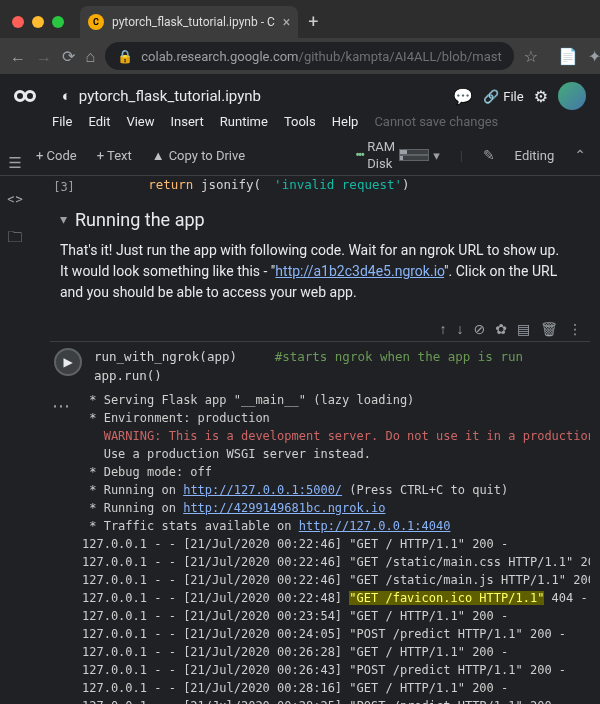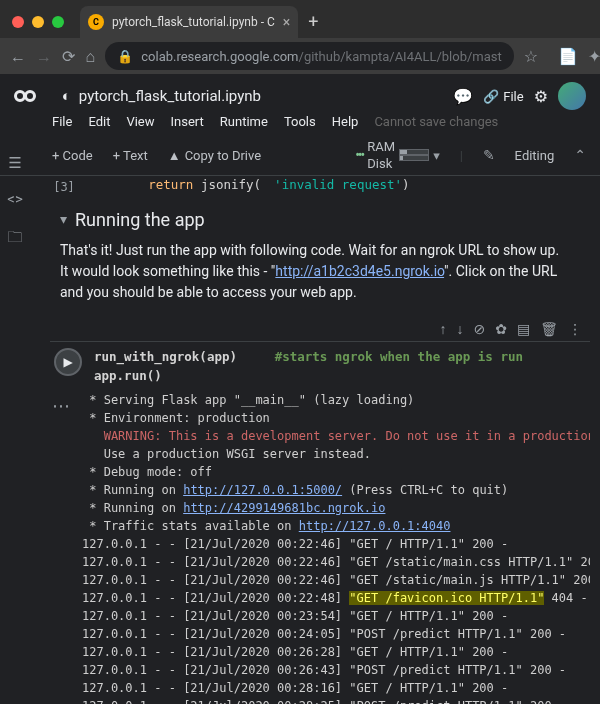--- a/index.html
+++ b/index.html
@@ -67,21 +67,21 @@
   .gh-ico{font-size:15px;margin-right:4px;}
   .share{font-size:13px;color:#e8eaed;display:flex;align-items:center;gap:4px;}
   .gear{color:#e8eaed;font-size:16px;}
   .avatar{width:28px;height:28px;border-radius:50%;background:linear-gradient(135deg,#4a7,#47a);}
   
   .menus{display:flex;gap:16px;padding:2px 52px 6px 52px;font-size:13px;color:#e8eaed;align-items:center;}
   .menus .disabled{color:#666;}
   
   .toolbar{
     display:flex;align-items:center;
-    padding:4px 14px 4px 52px;
+    padding:4px 14px 4px 36px;
     border-bottom:1px solid #3c4043;
     font-size:13px;color:#bdc1c6;
     gap:20px;
   }
   .toolbar .tool{display:flex;align-items:center;gap:4px;}
   .toolbar .spacer{flex:1;}
   .ram-disk{display:flex;flex-direction:column;font-size:10px;line-height:10px;color:#9aa0a6;}
   .ram-disk .bar{width:30px;height:6px;background:#3c4043;border:1px solid #5f6368;}
   .ram-disk .bar .fill{height:100%;background:#9aa0a6;width:25%;}
   .ramwrap{display:flex;gap:4px;align-items:center;}
@@ -114,21 +114,21 @@
   .caret{color:#9aa0a6;font-size:14px;}
   .section h2{font-size:18px;font-weight:400;color:#e8eaed;}
   .para{font-size:14px;color:#e8eaed;line-height:1.5;margin:10px 20px 14px 20px;}
   .para .lnk{color:#8ab4f8;text-decoration:underline;}
   
   .runcell{display:flex;align-items:flex-start;margin:0 0 0 10px;border-top:1px solid #3c4043;padding-top:2px;}
   .play{
     width:28px;height:28px;border-radius:50%;background:#3c4043;border:2px solid #5f6368;
     display:flex;align-items:center;justify-content:center;margin:4px;color:#e8eaed;font-size:12px;
   }
-  .runcode{flex:1;padding:4px 8px;font-weight:bold;}
+  .runcode{flex:1;padding:4px 8px;}
   .cell-actions{display:flex;gap:10px;color:#9aa0a6;font-size:14px;padding:4px 8px;justify-content:flex-end;}
   
   .output{display:flex;margin-top:2px;}
   .out-gutter{width:42px;text-align:center;color:#9aa0a6;font-size:18px;padding-top:4px;}
   .term{
     flex:1;
     font-family:Menlo,Consolas,monospace;
     font-size:12px; line-height:1.5;
     white-space:pre; overflow:hidden;
     color:#cfcfcf;

